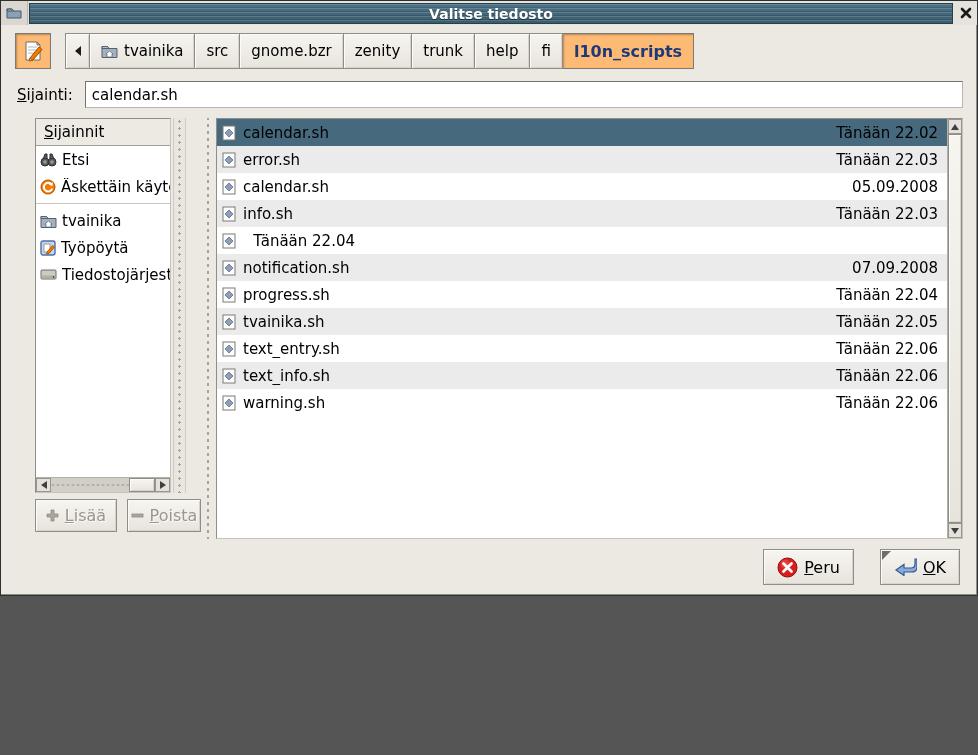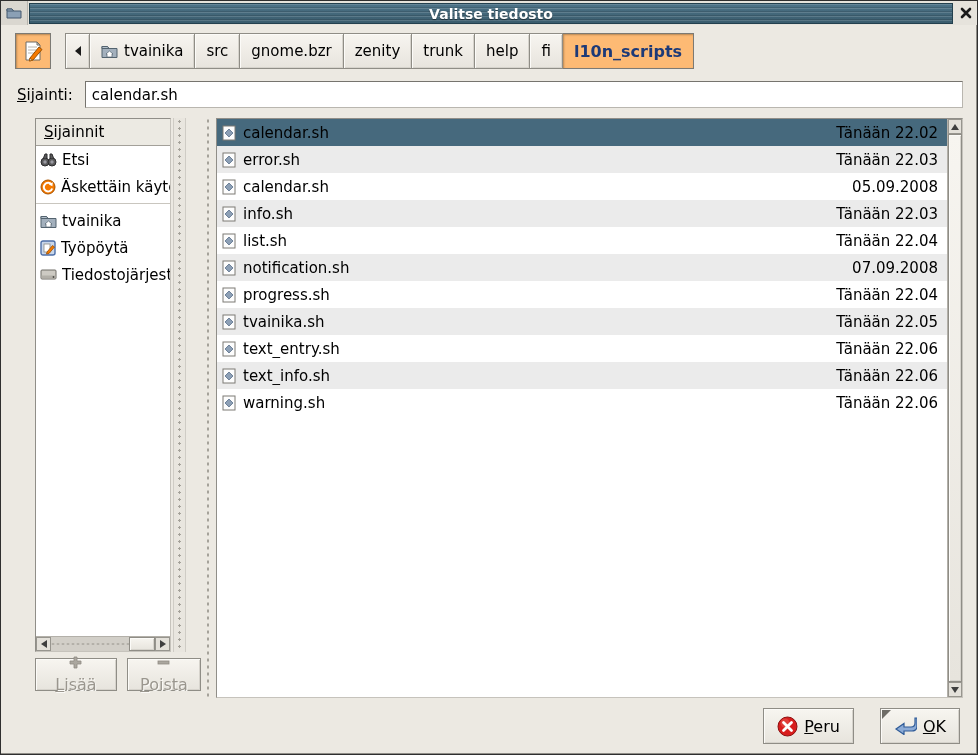--- a/index.html
+++ b/index.html
@@ -1,20 +1,20 @@
 <!DOCTYPE html>
 <html><head>
 <meta charset="utf-8">
 <style>
   * { box-sizing: border-box; margin: 0; padding: 0; }
   html,body { background:#555; }
   body { font-family:"DejaVu Sans", sans-serif; font-size:15px; color:#000; }
 
   .window{
-    width:978px; height:755px; margin:0 auto;
+    width:978px; height:596px; margin:0 auto;
     background:#ece9e2; border:1px solid #2f2f2f;
     display:flex; flex-direction:column; overflow:hidden;
     box-shadow: inset -1px -1px 0 #8f8d87;
     justify-content: flex-end;
   }
 
   
   .titlebar-row{ height:24px; display:flex; align-items:stretch; background:#e6e3dc; flex:0 0 auto; }
   .title-icon-btn{ width:27px; display:flex; align-items:center; justify-content:center; background:#dad7d0; border-right:1px solid #b7b4ad; }
   .titlebar{
@@ -80,21 +80,21 @@
     background-image: radial-gradient(circle, #a5a29a 1.2px, rgba(0,0,0,0) 1.4px);
     background-size:100% 7px; border-left:1px solid #cfccc5; border-right:1px solid #cfccc5; }
   .pane-handle{ width:15px; flex:0 0 auto; background:#ece9e2;
     background-image: radial-gradient(circle, #a5a29a 1.2px, rgba(0,0,0,0) 1.4px);
     background-size:55% 7px; background-position:center; background-repeat:repeat-y; cursor:col-resize; }
 
   .left-buttons{ height:46px; flex:0 0 auto; display:flex; align-items:flex-end; gap:10px; padding-bottom:7px; }
   .btn{ display:flex; align-items:center; justify-content:center; gap:6px; cursor:pointer; font-size:16px; }
   .btn-add{ width:84px; height:33px; }
   .btn-remove{ width:76px; height:33px; }
-  .btn.disabled{ color:#9a968e; text-shadow:1px 1px 0 #fbfaf7; cursor:default;flex-direction:column; }
+  .btn.disabled{ color:#9a968e; text-shadow:1px 1px 0 #fbfaf7; cursor:default; }
 
   
   .file-panel{ flex:1; min-width:0; display:flex; flex-direction:column; background:#fff;
     border:1px solid #908e88; border-bottom-color:#c6c3bc; border-right-color:#c6c3bc; }
   .panel-inner{ flex:1; display:flex; min-height:0; }
   .list-col{ flex:1; min-width:0; display:flex; flex-direction:column; }
   .list-header{ height:27px; flex:0 0 auto; display:flex; background:#eceae3; border-bottom:1px solid #9f9c95; }
   .col-name{ flex:1; display:flex; align-items:center; padding:0 10px 0 8px; border-right:1px solid #b7b4ad; cursor:pointer; }
   .col-name .hlabel{ flex:1; }
   .col-mod{ width:120px; display:flex; align-items:center; padding:0 8px; cursor:pointer; }
@@ -319,21 +319,20 @@
                   <rect x="4.2" y="5.2" width="5.6" height="5.6" transform="rotate(45 7 8)" fill="#8da0b6" stroke="#5b708a" stroke-width=".8"></rect>
                 </svg>
               <span class="fname">info.sh</span>
               <span class="fdate">Tänään 22.03</span>
             </div>
             <div class="frow">
               <svg class="icon" width="14" height="16" viewBox="0 0 14 16">
                   <rect x="1" y="1" width="12" height="14" fill="#fdfdfd" stroke="#7c7a74"></rect>
                   <rect x="4.2" y="5.2" width="5.6" height="5.6" transform="rotate(45 7 8)" fill="#8da0b6" stroke="#5b708a" stroke-width=".8"></rect>
                 </svg>
-              <span class="fname">list.sh</span>
               <span class="fdate">Tänään 22.04</span>
             </div>
             <div class="frow">
               <svg class="icon" width="14" height="16" viewBox="0 0 14 16">
                   <rect x="1" y="1" width="12" height="14" fill="#fdfdfd" stroke="#7c7a74"></rect>
                   <rect x="4.2" y="5.2" width="5.6" height="5.6" transform="rotate(45 7 8)" fill="#8da0b6" stroke="#5b708a" stroke-width=".8"></rect>
                 </svg>
               <span class="fname">notification.sh</span>
               <span class="fdate">07.09.2008</span>
             </div>

